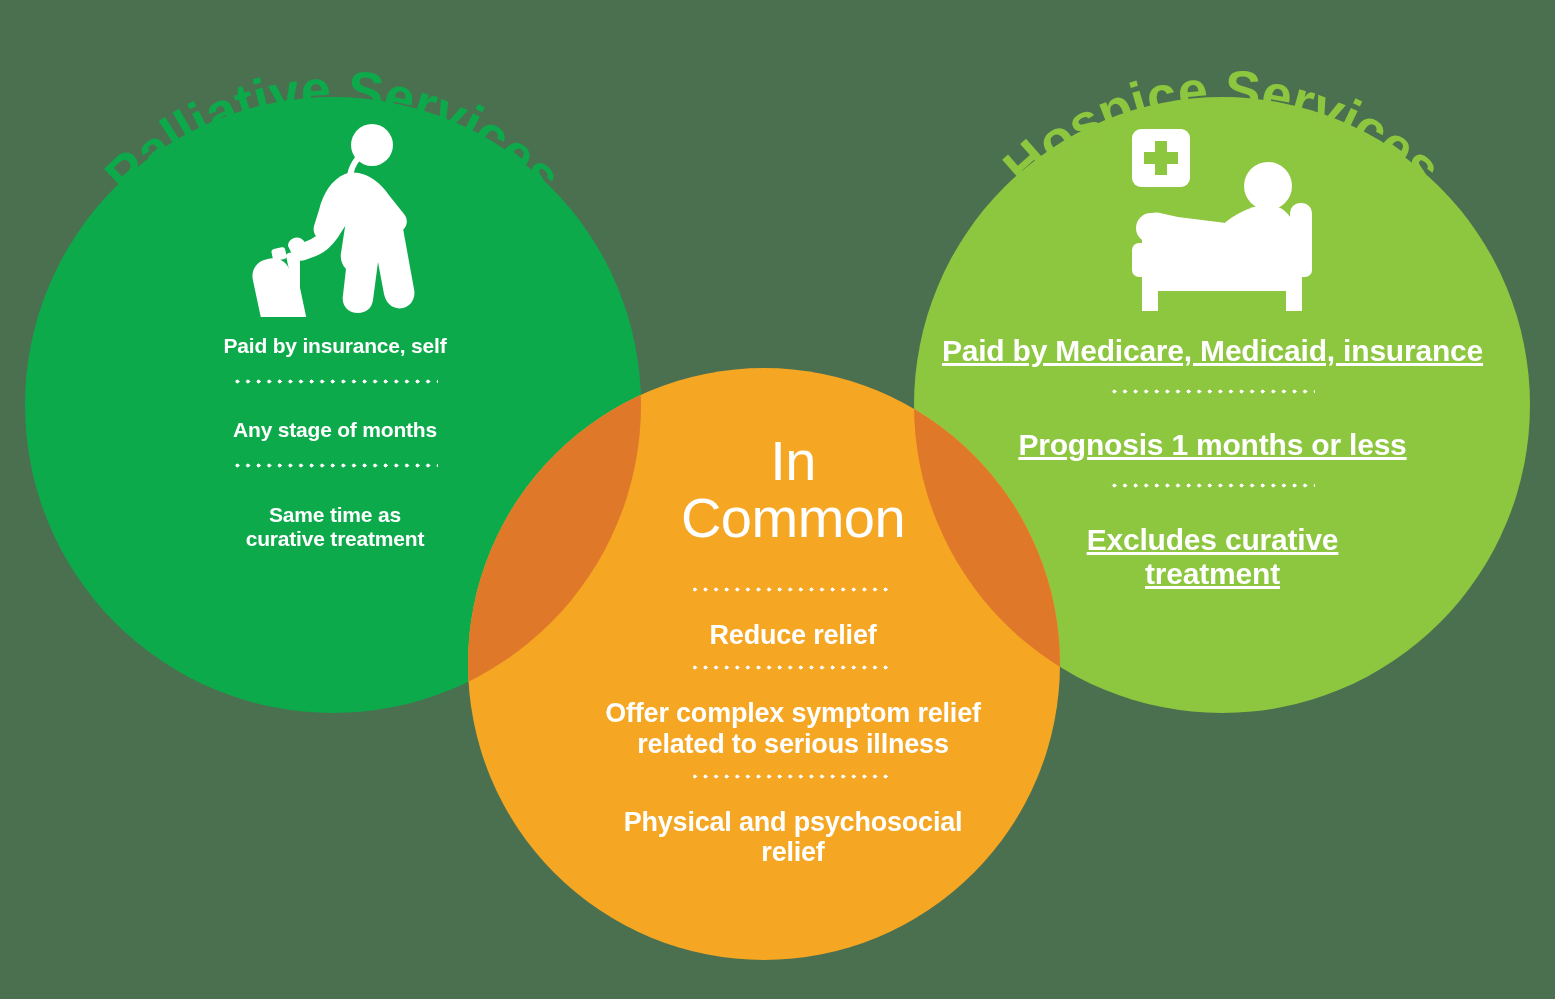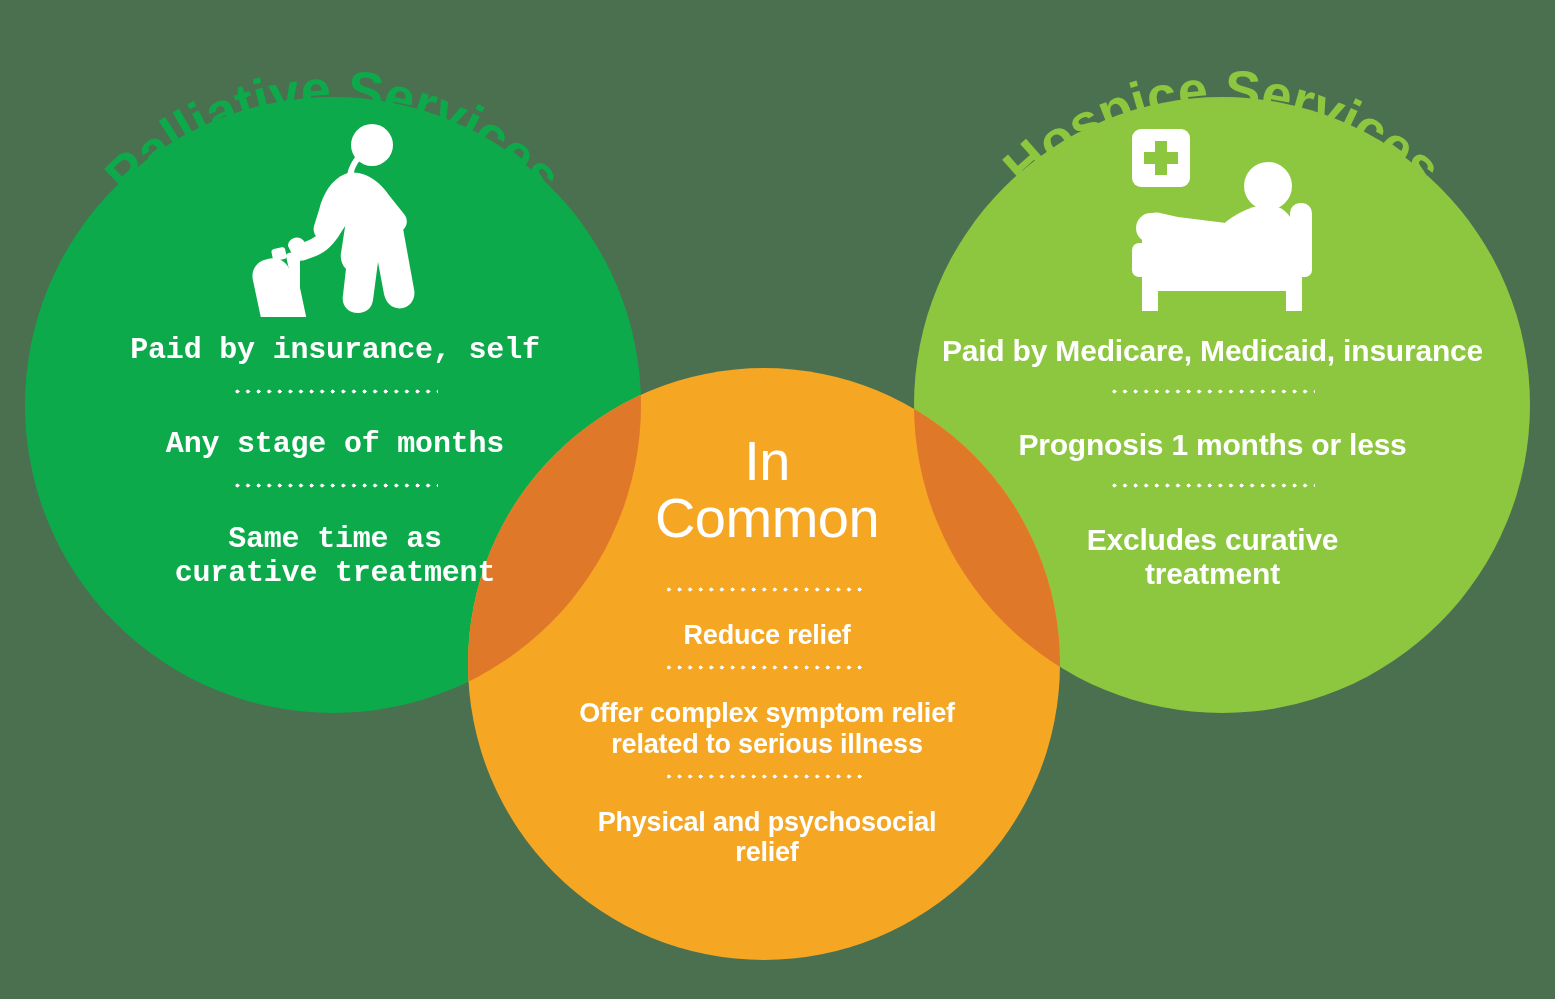--- a/index.html
+++ b/index.html
@@ -59,39 +59,40 @@
     background-repeat: repeat-x;
     background-position: center center;
   }
 
   
   #palliative-panel {
     left: 110px;
     top: 334px;
     width: 450px;
   }
-  #palliative-panel .line { font-size: 30px; letter-spacing: -0.2px; font-family: Liberation Mono, monospace; }
+  #palliative-panel .line { font-size: 21px; letter-spacing: -0.2px; }
   #palliative-panel .sep { width: 205px; }
   #palliative-panel .gap-a { height: 21px; }
   #palliative-panel .gap-b { height: 22px; }
 
   
   #hospice-panel {
     left: 905px;
     top: 334px;
     width: 615px;
+    text-decoration: underline;
   }
   #hospice-panel .line { font-size: 30px; letter-spacing: -0.2px; }
   #hospice-panel .sep { width: 205px; }
   #hospice-panel .gap-a { height: 21px; }
   #hospice-panel .gap-b { height: 22px; }
 
   
   #common-panel {
-    left: 492px;
+    left: 518px;
     top: 432px;
     width: 550px;
   }
   #common-heading {
     font-size: 56px;
     font-weight: normal;
     line-height: 1.02;
     color: #ffffff;
     letter-spacing: -0.5px;
     margin-bottom: 26px;

